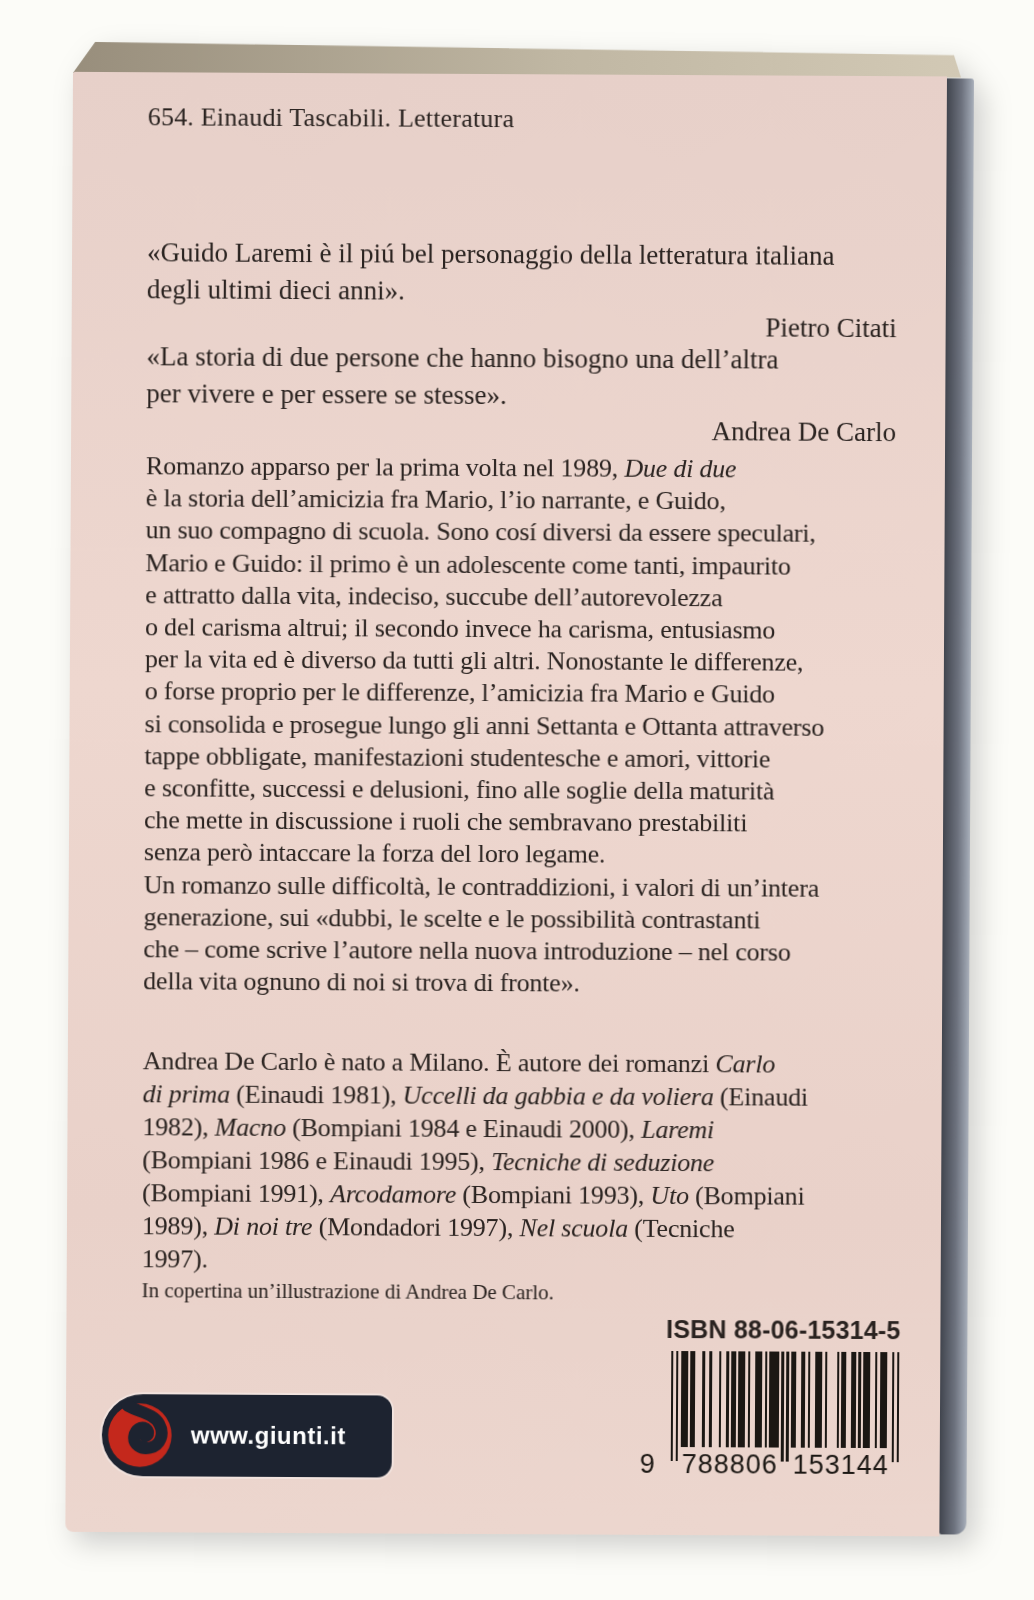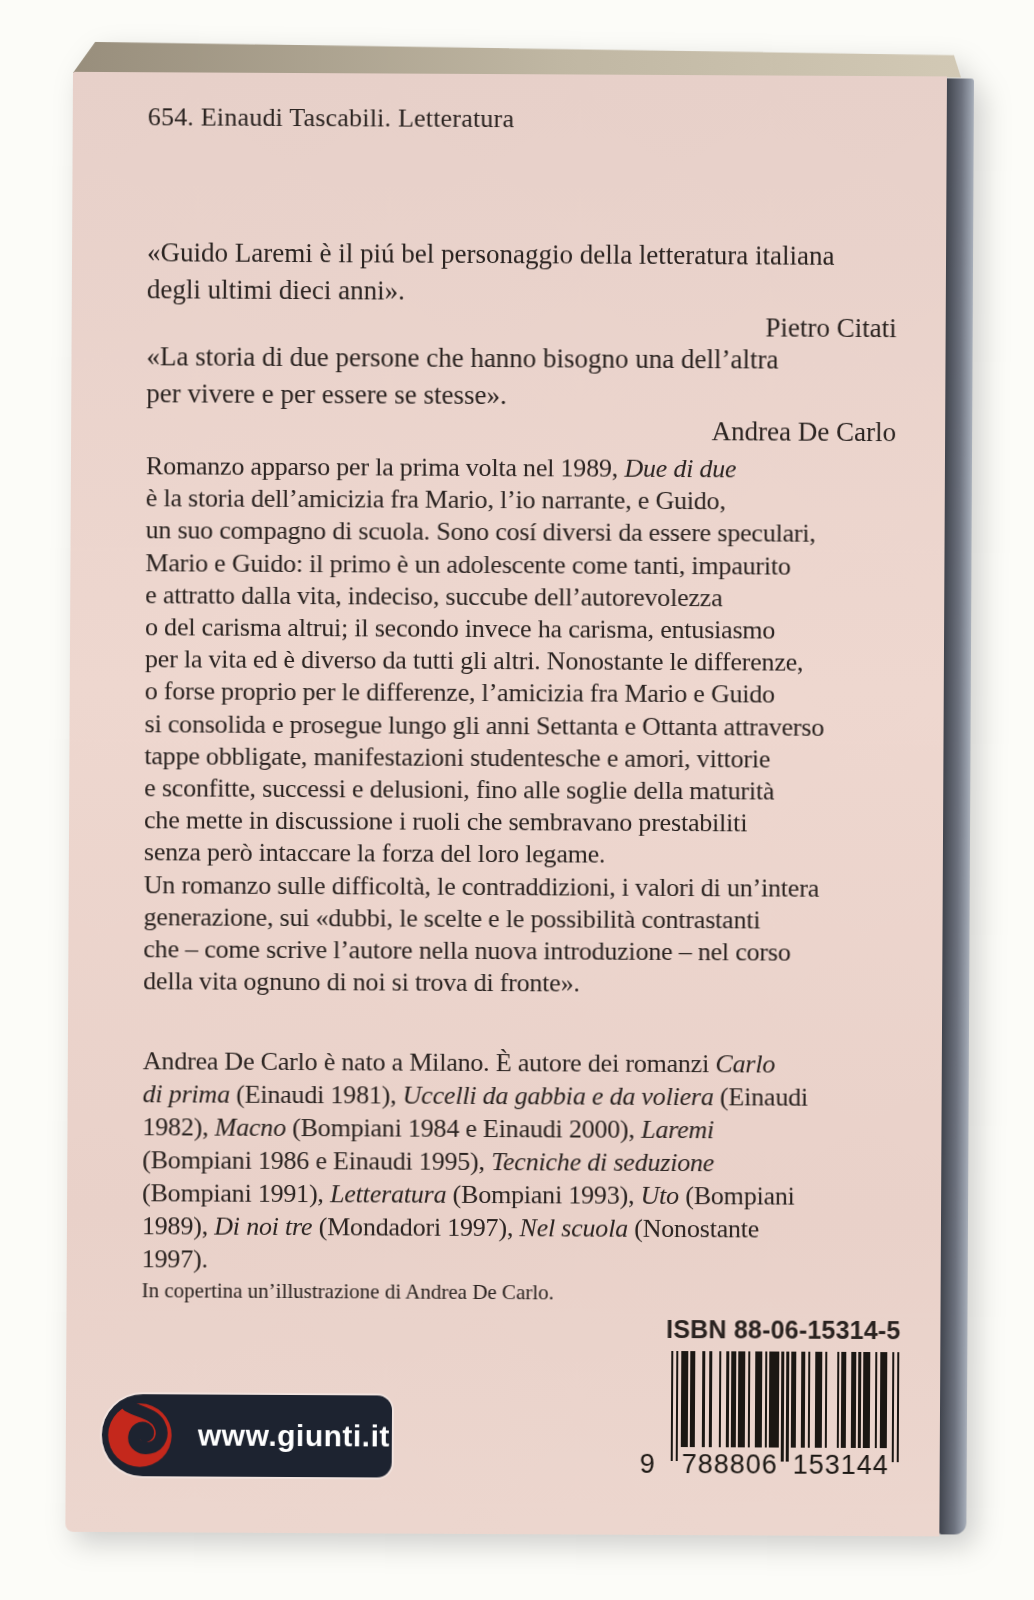--- a/index.html
+++ b/index.html
@@ -35,21 +35,21 @@
   .bar{position:absolute;top:0;background:#1b1713;}
   .bc-digits{position:absolute;top:98px;left:0;width:266px;height:32px;
         font-size:27px;color:#1b1713;}
   .bc-lead{position:absolute;left:4px;top:0;}
   .bc-g1{position:absolute;left:44px;top:0;width:100px;text-align:center;letter-spacing:1px;}
   .bc-g2{position:absolute;left:153px;top:0;width:100px;text-align:right;letter-spacing:1px;}
   .publisher-bar{left:36px;top:1322px;width:290px;height:82px;background:var(--publisher-bar,#1d2330);
         border-radius:44px 16px 16px 44px;display:flex;align-items:center;
         box-shadow:0 0 0 2px rgba(255,255,255,.35);}
   .giunti-logo{margin-left:4px;flex:0 0 auto;}
-  .publisher-url{color:#fff;font-size:30px;font-weight:bold;margin-left:24px;letter-spacing:.5px;}
+  .publisher-url{color:#fff;font-size:24px;font-weight:bold;margin-left:17px;letter-spacing:.5px;}
 </style>
 </head>
 <body>
 
 <div class="stage">
   <div class="book">
     <div class="top-edge"></div>
     <div class="body-row">
 
       <div class="cover">
@@ -90,22 +90,22 @@
             <span class="tl"><span>generazione, sui «dubbi, le scelte e le possibilità contrastanti</span></span>
             <span class="tl"><span>che – come scrive l’autore nella nuova introduzione – nel corso</span></span>
             <span class="tl"><span>della vita ognuno di noi si trova di fronte».</span></span>
           </div>
 
         <div class="abs bio">
             <span class="tl"><span>Andrea De Carlo è nato a Milano. È autore dei romanzi </span><i>Carlo</i></span>
             <span class="tl"><i>di prima</i><span> (Einaudi 1981), </span><i>Uccelli da gabbia e da voliera</i><span> (Einaudi</span></span>
             <span class="tl"><span>1982), </span><i>Macno</i><span> (Bompiani 1984 e Einaudi 2000), </span><i>Laremi</i></span>
             <span class="tl"><span>(Bompiani 1986 e Einaudi 1995), </span><i>Tecniche di seduzione</i></span>
-            <span class="tl"><span>(Bompiani 1991), </span><i>Letteratura</i><span> (Bompiani 1993), </span><i>Uto</i><span> (Bompiani</span></span>
-            <span class="tl"><span>1989), </span><i>Di noi tre</i><span> (Mondadori 1997), </span><i>Nel scuola</i><span> (Nonostante</span></span>
+            <span class="tl"><span>(Bompiani 1991), </span><i>Arcodamore</i><span> (Bompiani 1993), </span><i>Uto</i><span> (Bompiani</span></span>
+            <span class="tl"><span>1989), </span><i>Di noi tre</i><span> (Mondadori 1997), </span><i>Nel scuola</i><span> (Tecniche</span></span>
             <span class="tl"><span>1997).</span></span>
           </div>
 
         <div class="abs credit">In copertina un’illustrazione di Andrea De Carlo.</div>
 
         <div class="abs isbn-label sans">ISBN 88-06-15314-5</div>
 
         <div class="abs barcode">
           <div class="bars" id="barcode-bars">
               <div class="bar" style="left: 0px; width: 2.4px; height: 110px;"></div>

